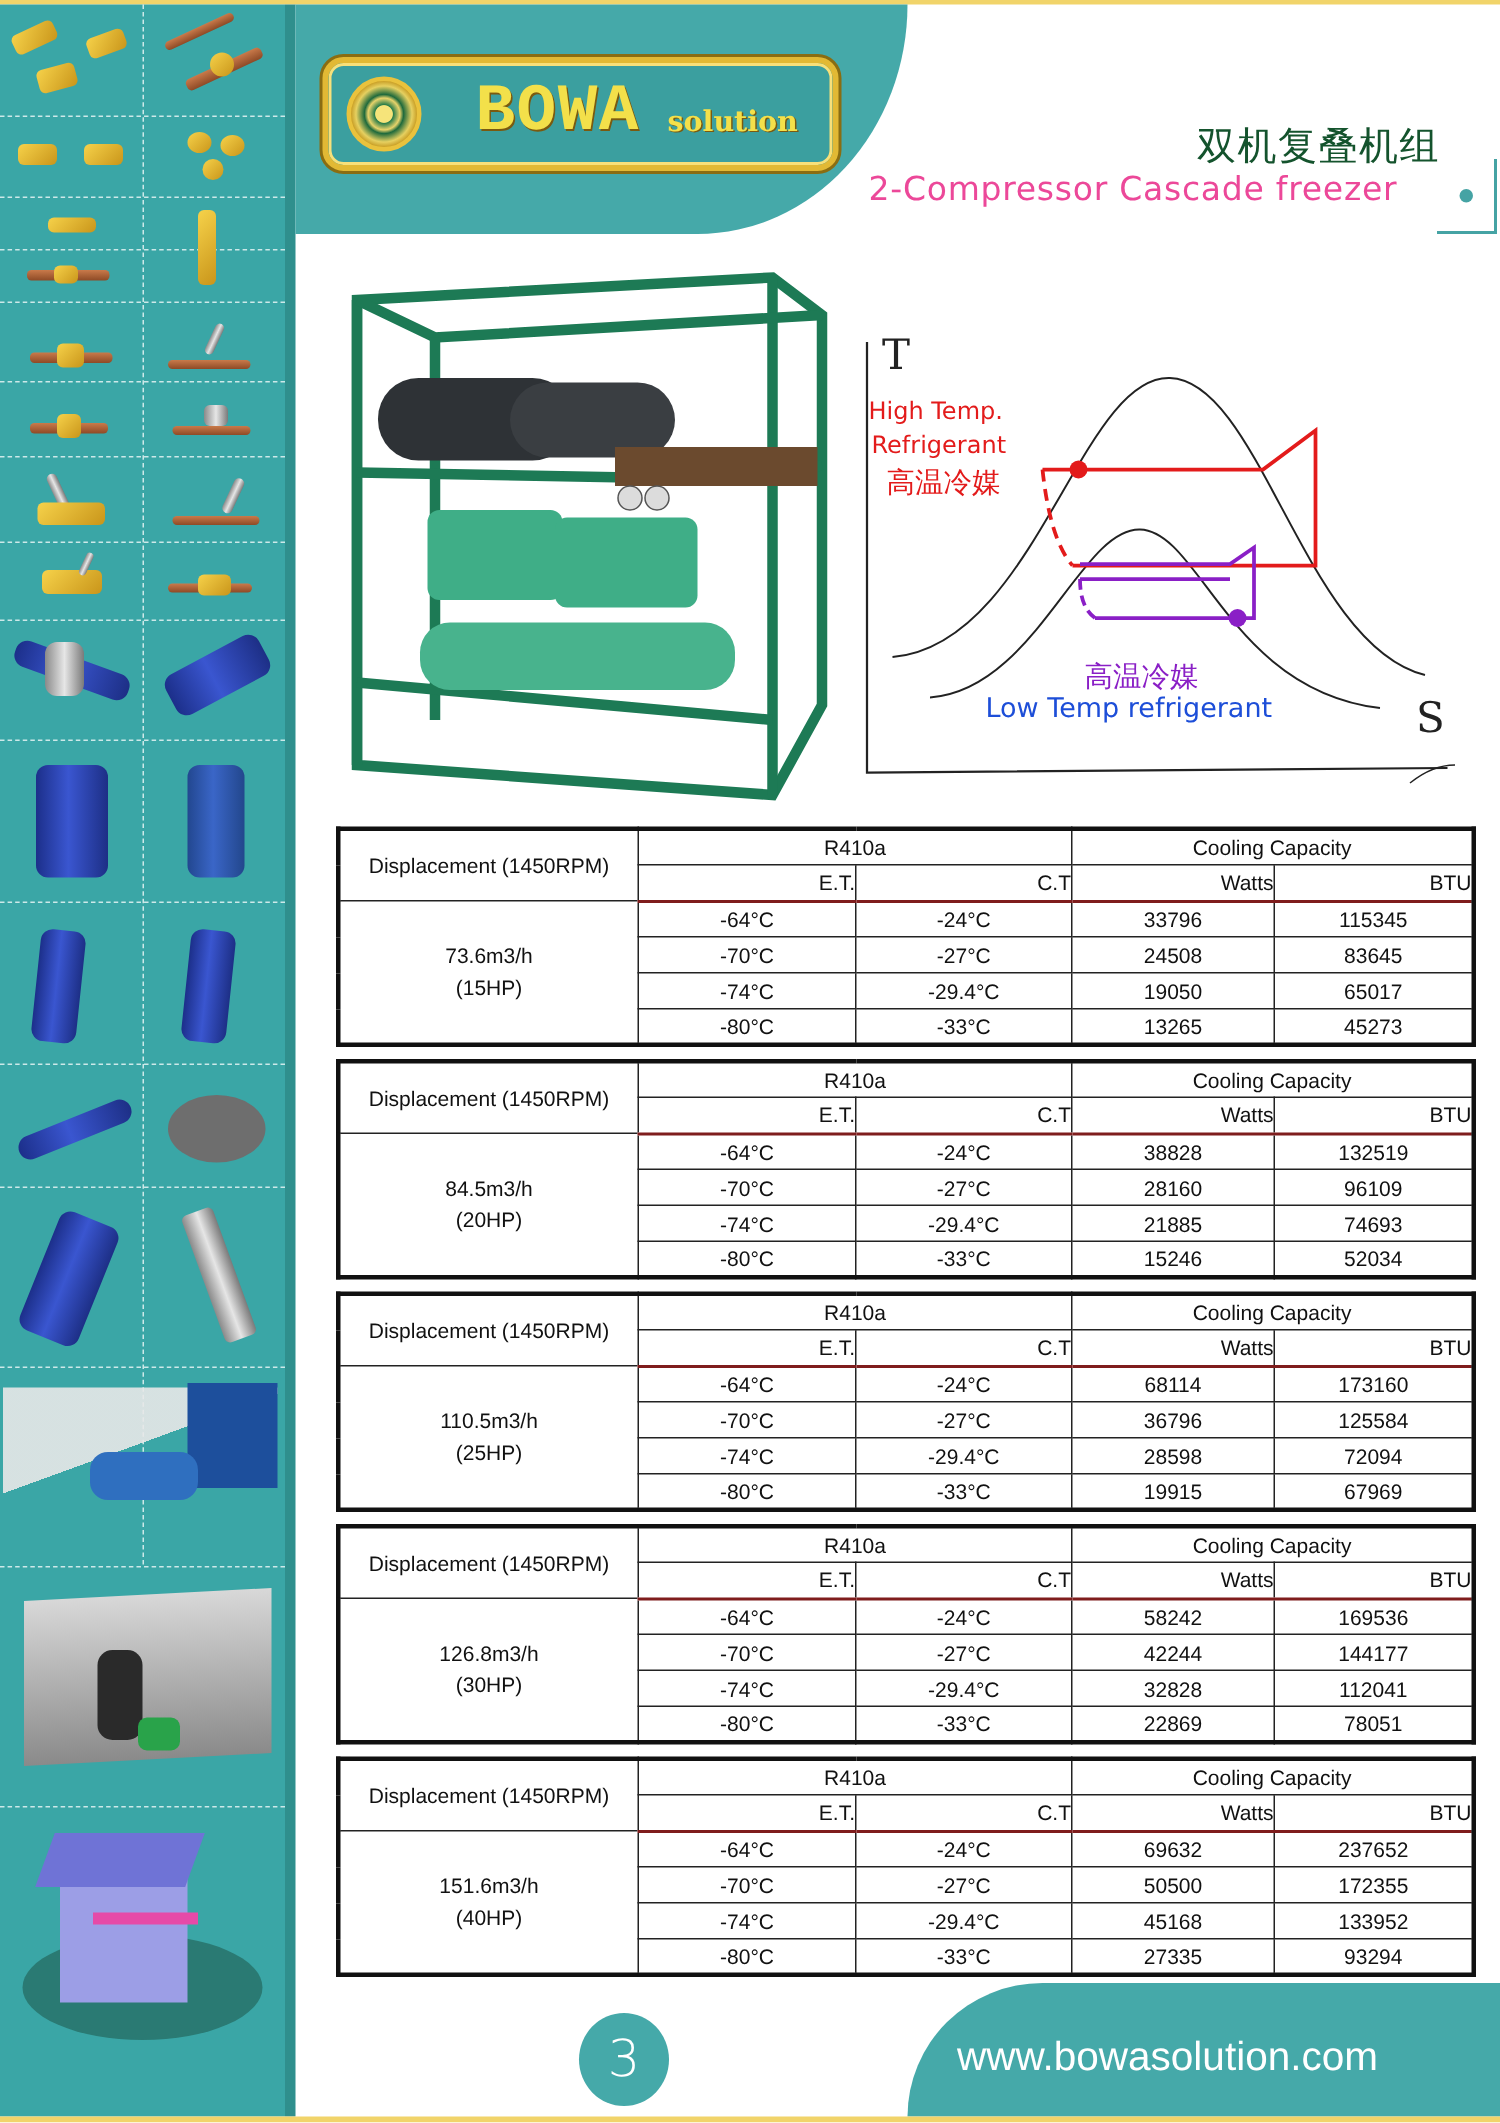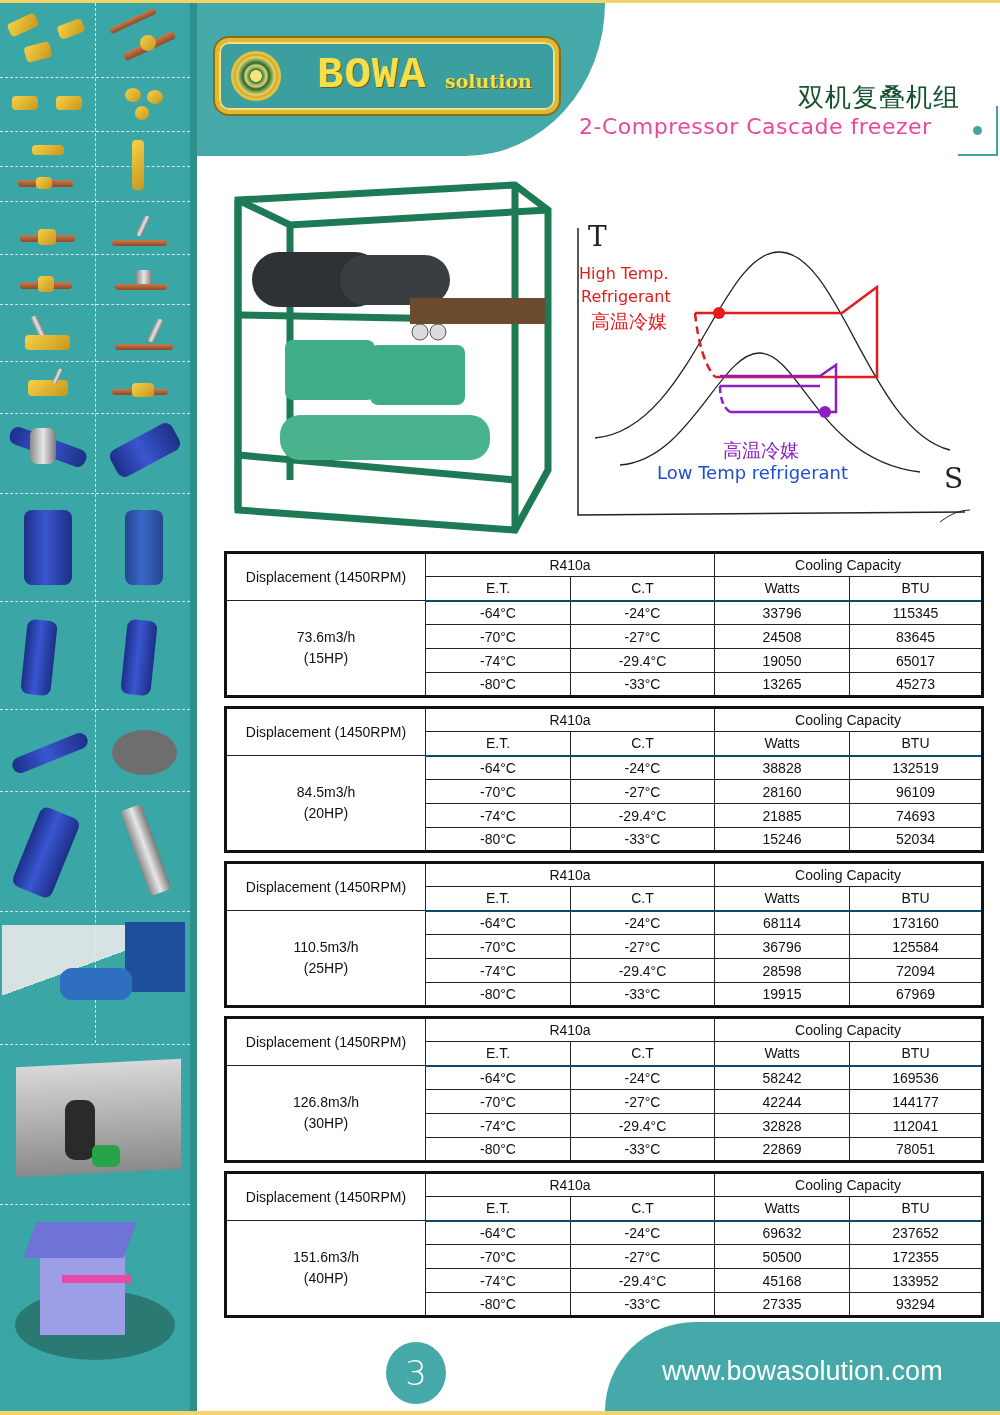--- a/index.html
+++ b/index.html
@@ -38,26 +38,26 @@
   
   .ts-diagram { position: absolute; left: 570px; top: 210px; width: 420px; height: 320px; }
   .ts-label { position: absolute; white-space: nowrap; }
 
   
   .spec-table { position: absolute; left: 224px; width: 757px; border-collapse: collapse; border: 3px solid #111; font-family: "Liberation Sans", sans-serif; font-size: 14px; table-layout: fixed; }
   .spec-table td { border: 1px solid #222; text-align: center; height: 24px; padding: 0; }
   .spec-table td.disp { font-size: 14px; }
   .spec-table td.model { line-height: 21px; }
   .spec-table tr.head-row td { height: 24px; }
-  .spec-table tr.sub-row td { border-bottom: 2px solid #0c4a6e; }
+  .spec-table tr.sub-row td { border-bottom: 2px solid #7f1d1d; text-align: right; }
 
   
   .page-num { position: absolute; left: 386px; top: 1342px; width: 60px; height: 62px; border-radius: 50%; background: #45a9a9; color: #ffffff; font-size: 34px; text-align: center; line-height: 62px; font-family: "DejaVu Sans", sans-serif; font-weight: 300; }
   .footer-band { position: absolute; left: 605px; top: 1322px; width: 395px; height: 89px; background: #45a9a9; border-top-left-radius: 90px 89px; }
-  .footer-url { position: absolute; left: 662px; top: 1356px; font-family: "Liberation Sans", sans-serif; font-size: 27px; color: #ffffff; }
+  .footer-url { position: absolute; left: 638px; top: 1356px; font-family: "Liberation Sans", sans-serif; font-size: 27px; color: #ffffff; }
 </style>
 </head>
 <body>
 
 <div class="top-line"></div>
 
 <div class="sidebar"></div>
 <div class="sidebar-edge"></div>
 <div class="sb-vline"></div>
 <div class="sb-row" style="top:3px;height:75px"></div>

